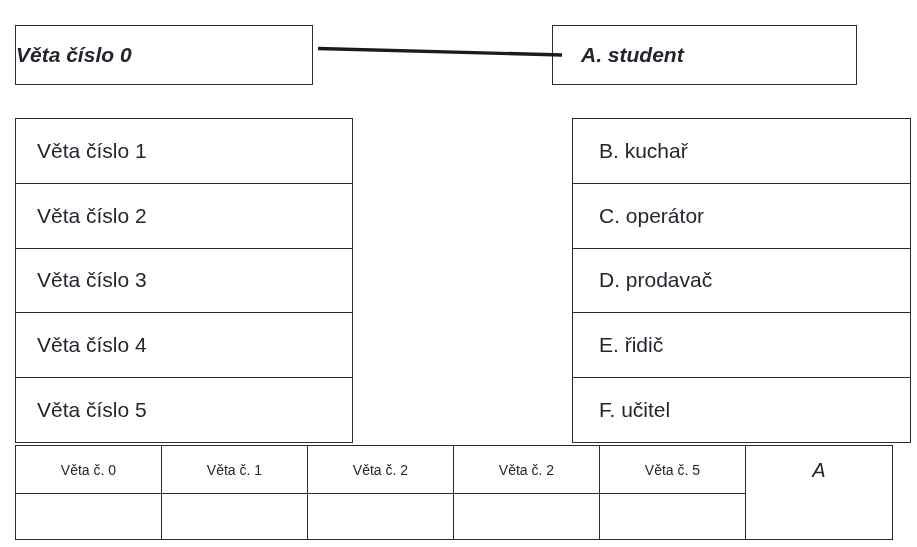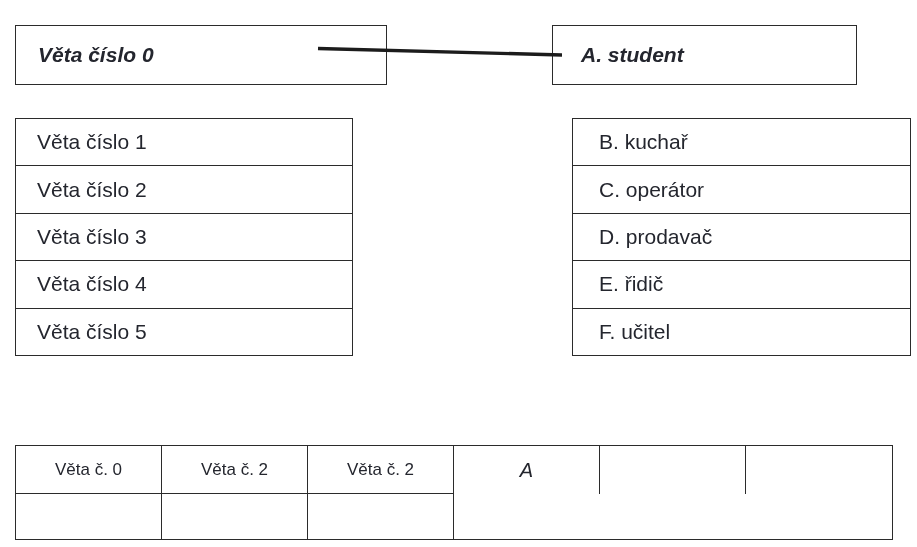--- a/index.html
+++ b/index.html
@@ -23,36 +23,36 @@
     top: 25px;
     height: 60px;
     border: 1.6px solid #2b2b2b;
     box-sizing: border-box;
     display: flex;
     align-items: center;
     font-size: 21px;
     font-weight: bold;
     font-style: italic;
   }
-  .example-box.left  { left: 15px;  width: 372px; padding-left: 22px; }
+  .example-box.left  { left: 15px;  width: 298px; }
   .example-box.right { left: 552px; width: 305px; padding-left: 28px; }
 
   
   .connector-svg {
     position: absolute;
     left: 0; top: 0;
     width: 917px; height: 547px;
     pointer-events: none;
   }
 
   
   .stack {
     position: absolute;
     top: 118px;
-    height: 238px;
+    height: 325px;
     border: 1.6px solid #2b2b2b;
     box-sizing: border-box;
     display: flex;
     flex-direction: column;
   }
   .stack.left  { left: 15px;  width: 338px; }
   .stack.right { left: 552px; width: 339px; margin-left: 20px; }
   .stack .row {
     flex: 1 1 0;
     display: flex;
@@ -77,21 +77,21 @@
     display: grid;
     grid-template-columns: repeat(6, 1fr);
     grid-template-rows: 48fr 45fr;
   }
   .answer-table .cell {
     display: flex;
     align-items: center;
     justify-content: center;
     box-sizing: border-box;
     border-right: 1.4px solid #2b2b2b;
-    font-size: 17px;
+    font-size: 14px;
   }
   .answer-table .cell:nth-child(6n) { border-right: none; }
   .answer-table .cell.head { border-bottom: 1.4px solid #2b2b2b; }
   .answer-table .cell.val  { font-style: italic; font-size: 20px; }
 </style>
 </head>
 <body>
 
 <div class="page">
 
@@ -138,22 +138,24 @@
     <div class="row">
       <span>E. řidič</span>
     </div>
     <div class="row">
       <span>F. učitel</span>
     </div>
   </div>
 
   <div class="answer-table">
     <div class="cell head">Věta č. 0</div>
+    <div class="cell head">Věta č. 1</div>
     <div class="cell head">Věta č. 2</div>
     <div class="cell head">Věta č. 2</div>
+    <div class="cell head">Věta č. 5</div>
     <div class="cell val">A</div>
     <div class="cell val"></div>
     <div class="cell val"></div>
     <div class="cell val"></div>
     <div class="cell val"></div>
     <div class="cell val"></div>
   </div>
 
 </div>
 

